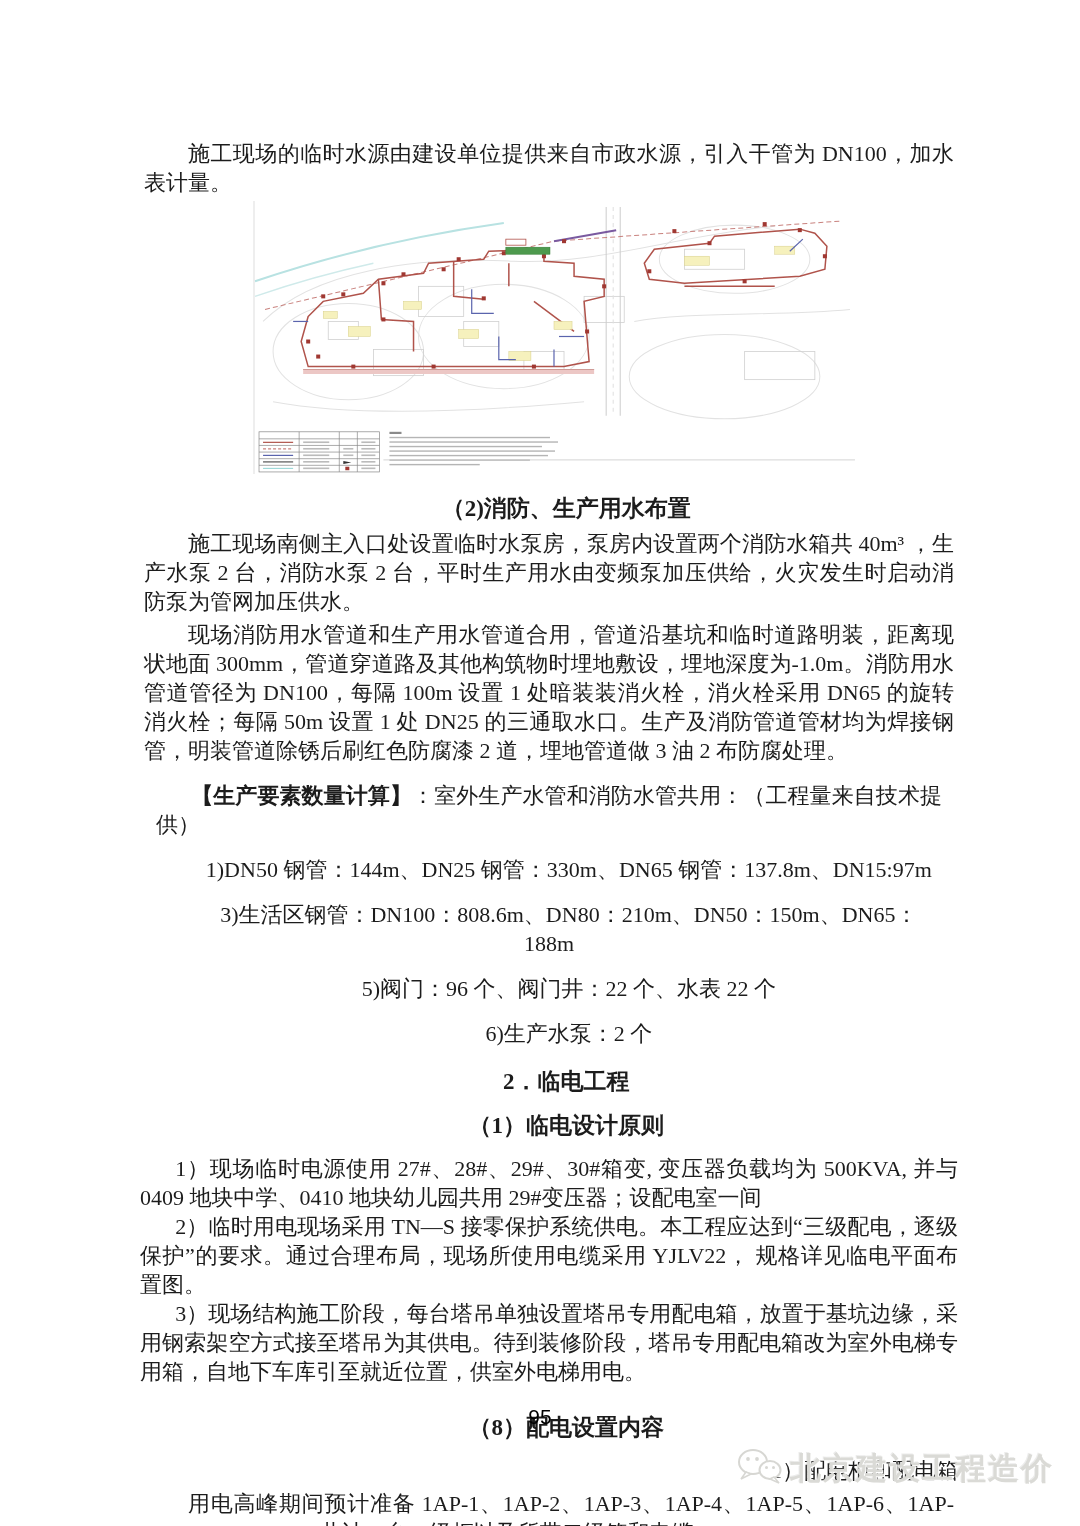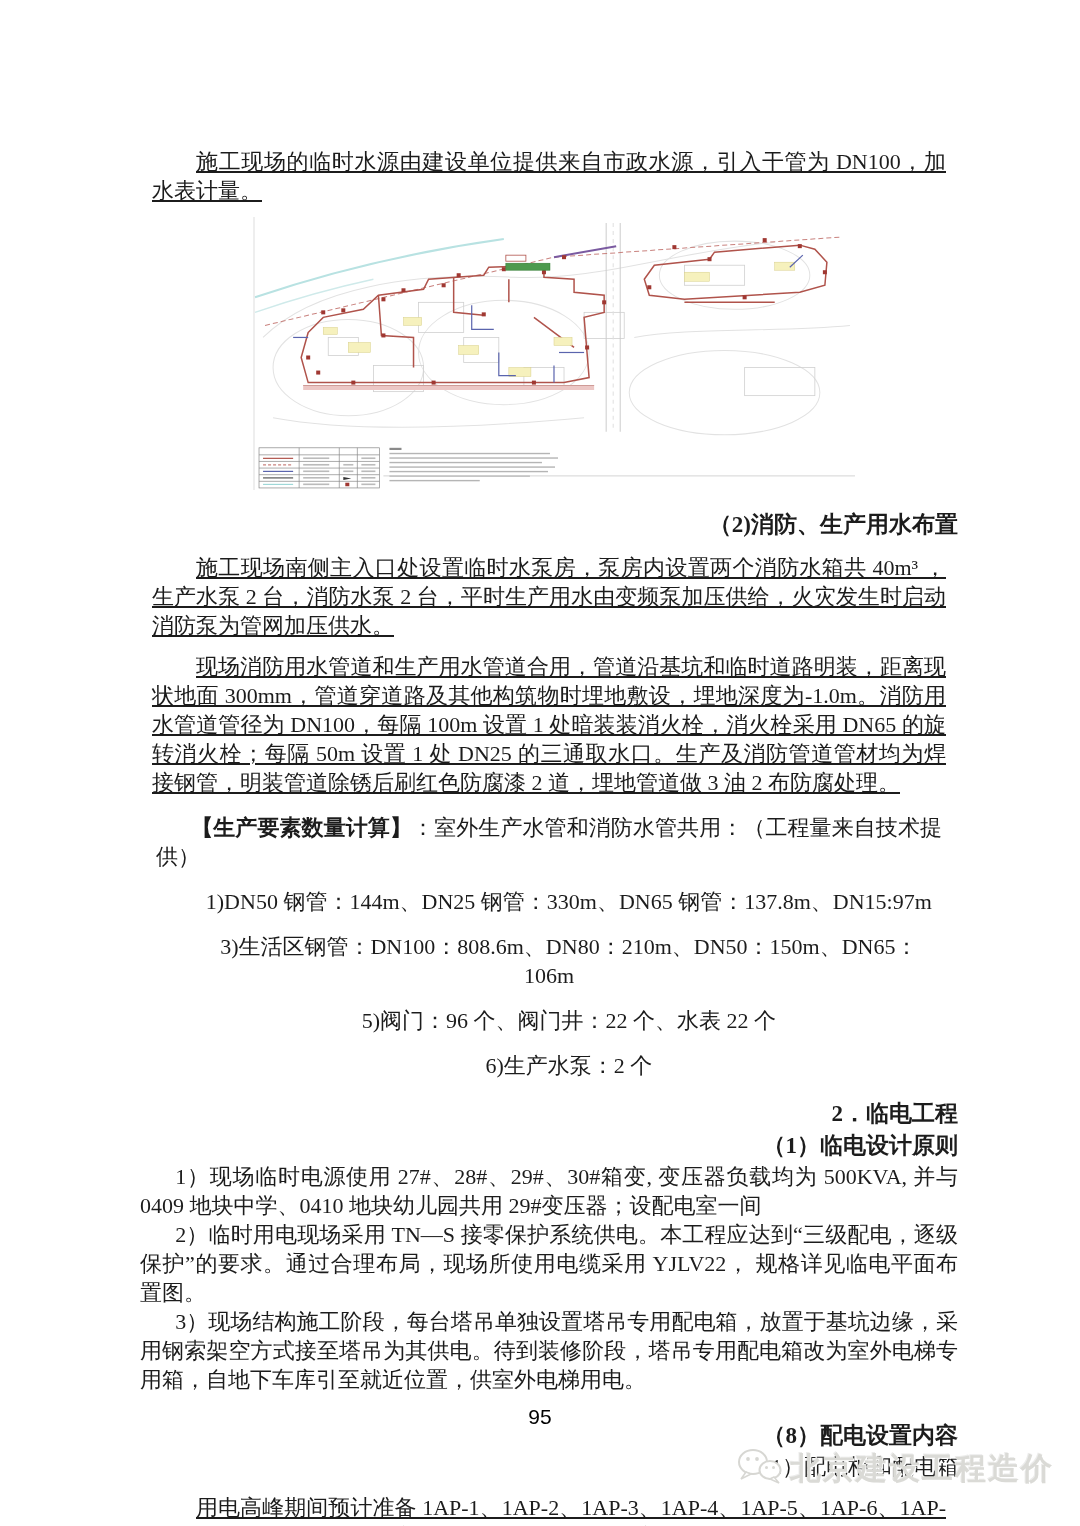--- a/index.html
+++ b/index.html
@@ -10,24 +10,24 @@
     overflow:hidden;
     font-family:"Liberation Serif","DejaVu Serif",serif;
     color:#1c1c1c;
   }
   .content{
     position:absolute;
     left:140px;top:135px;width:818px;
     font-size:22px;line-height:29px;
     text-align:justify;
   }
-  .para{margin:12px;text-indent:2em;text-decoration:underline;}
+  .para{margin:4px;text-indent:2em;}
   .heading{
-    margin:0;font-size:23px;line-height:32px;
-    font-weight:bold;text-indent:1.5em;text-align:right;
+    margin:12px;font-size:23px;line-height:32px;
+    font-weight:bold;text-indent:1.5em;text-align:center;
   }
   .h-water{margin-top:16px;margin-bottom:2px;}
   .h-power{margin-top:18px;}
   .h-dist{margin-top:26px;}
   .calc-line{margin:16px;text-indent:1.6em;}
   .calc-line .lead{font-weight:bold;}
   .list-item{margin:16px;text-indent:1.8em;text-align:center;}
   .sub-item{margin:0;text-indent:1.6em;text-align:right;}
   .figure-wrap{
     margin:4px 0 0 113px;
@@ -213,21 +213,21 @@
       </svg>
     </div>
 
     <h3 class="heading h-water">（2)消防、生产用水布置</h3>
     <p class="para">施工现场南侧主入口处设置临时水泵房，泵房内设置两个消防水箱共 40m³ ，生产水泵 2 台，消防水泵 2 台，平时生产用水由变频泵加压供给，火灾发生时启动消防泵为管网加压供水。</p>
     <p class="para">现场消防用水管道和生产用水管道合用，管道沿基坑和临时道路明装，距离现状地面 300mm，管道穿道路及其他构筑物时埋地敷设，埋地深度为-1.0m。消防用水管道管径为 DN100，每隔 100m 设置 1 处暗装装消火栓，消火栓采用 DN65 的旋转消火栓；每隔 50m 设置 1 处 DN25 的三通取水口。生产及消防管道管材均为焊接钢管，明装管道除锈后刷红色防腐漆 2 道，埋地管道做 3 油 2 布防腐处理。</p>
 
     <p class="calc-line"><span class="lead">【生产要素数量计算】</span><span>：室外生产水管和消防水管共用：（工程量来自技术提供）</span></p>
 
     <p class="list-item">1)DN50 钢管：144m、DN25 钢管：330m、DN65 钢管：137.8m、DN15:97m</p>
-    <p class="list-item">3)生活区钢管：DN100：808.6m、DN80：210m、DN50：150m、DN65：106m</p>
+    <p class="list-item">3)生活区钢管：DN100：808.6m、DN80：210m、DN50：150m、DN65：188m</p>
     <p class="list-item">5)阀门：96 个、阀门井：22 个、水表 22 个</p>
     <p class="list-item">6)生产水泵：2 个</p>
 
     <h3 class="heading h-power">2．临电工程</h3>
     <h3 class="heading">（1）临电设计原则</h3>
     <p class="sub-item" style="text-align:justify;">1）现场临时电源使用 27#、28#、29#、30#箱变, 变压器负载均为 500KVA, 并与 0409 地块中学、0410 地块幼儿园共用 29#变压器；设配电室一间</p>
     <p class="sub-item" style="text-align:justify;">2）临时用电现场采用 TN—S 接零保护系统供电。本工程应达到“三级配电，逐级保护”的要求。通过合理布局，现场所使用电缆采用 YJLV22， 规格详见临电平面布置图。</p>
     <p class="sub-item" style="text-align:justify;">3）现场结构施工阶段，每台塔吊单独设置塔吊专用配电箱，放置于基坑边缘，采用钢索架空方式接至塔吊为其供电。待到装修阶段，塔吊专用配电箱改为室外电梯专用箱，自地下车库引至就近位置，供室外电梯用电。</p>
 
     <h3 class="heading h-dist">（8）配电设置内容</h3>

